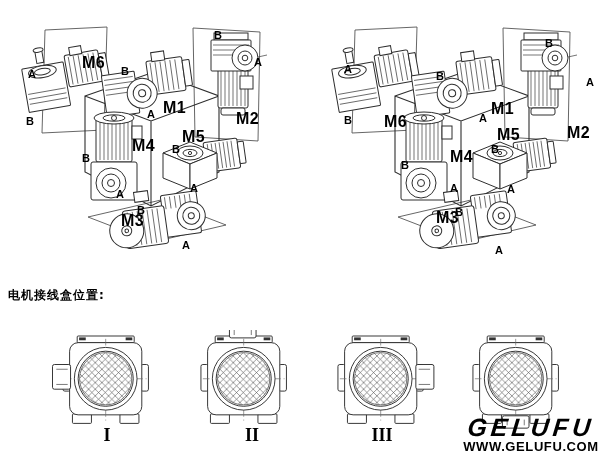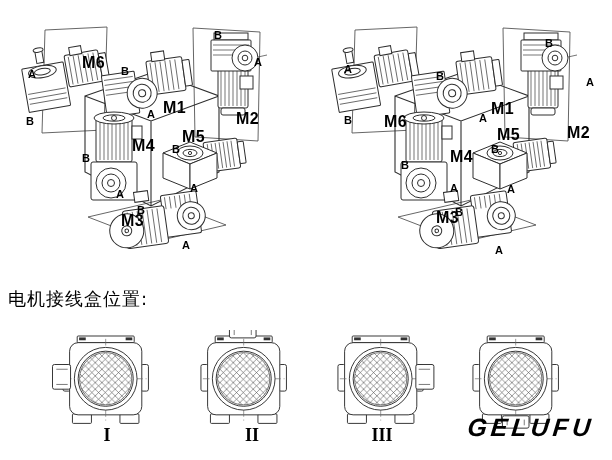--- a/index.html
+++ b/index.html
@@ -4,21 +4,21 @@
 <style>
   html,body{margin:0;padding:0}
   body{
     width:612px;height:460px;position:relative;background:#fff;
     font-family:"Liberation Sans",sans-serif;color:#000;overflow:hidden;
   }
   .diagram{position:absolute;width:295px;height:272px}
   .diagram svg{position:absolute;left:0;top:0}
   .lbl{position:absolute;font-size:11px;font-weight:bold;line-height:1;color:#000}
   .mlbl{position:absolute;font-size:16px;font-weight:bold;line-height:1;letter-spacing:.3px;color:#000}
-  .heading{position:absolute;left:8px;top:287px;font-size:18px;font-weight:normal;letter-spacing:1px;
+  .heading{position:absolute;left:8px;top:287px;font-size:12px;font-weight:bold;letter-spacing:1px;
     font-family:"DejaVu Sans","Liberation Sans",sans-serif}
   .roman{position:absolute;top:426px;font-family:"Liberation Serif",serif;font-weight:bold;
     font-size:18px;transform:translateX(-50%);line-height:1}
   .logo{position:absolute;left:452px;top:414px;width:158px;text-align:center}
   .brand{font-weight:bold;font-style:italic;font-size:25px;letter-spacing:4px;
     transform:skewX(-6deg);white-space:nowrap;line-height:1.05}
   .site{font-weight:bold;font-size:13px;letter-spacing:.6px;margin-top:0;line-height:1}
   
   .wh{stroke:#2e2e2e;stroke-width:1;fill:#fff}
   .ln{stroke:#2e2e2e;stroke-width:1.1;fill:none}
@@ -220,13 +220,14 @@
     <path class="thin" d="M37,88 V94 M55,88 V94"></path>
   </g>
 </svg>
 
 <span class="roman" style="left:107px">I</span>
 <span class="roman" style="left:252px">II</span>
 <span class="roman" style="left:382px">III</span>
 
 <div class="logo">
   <div class="brand">GELUFU</div>
+  <div class="site">WWW.GELUFU.COM</div>
 </div>
 
 </body></html>

